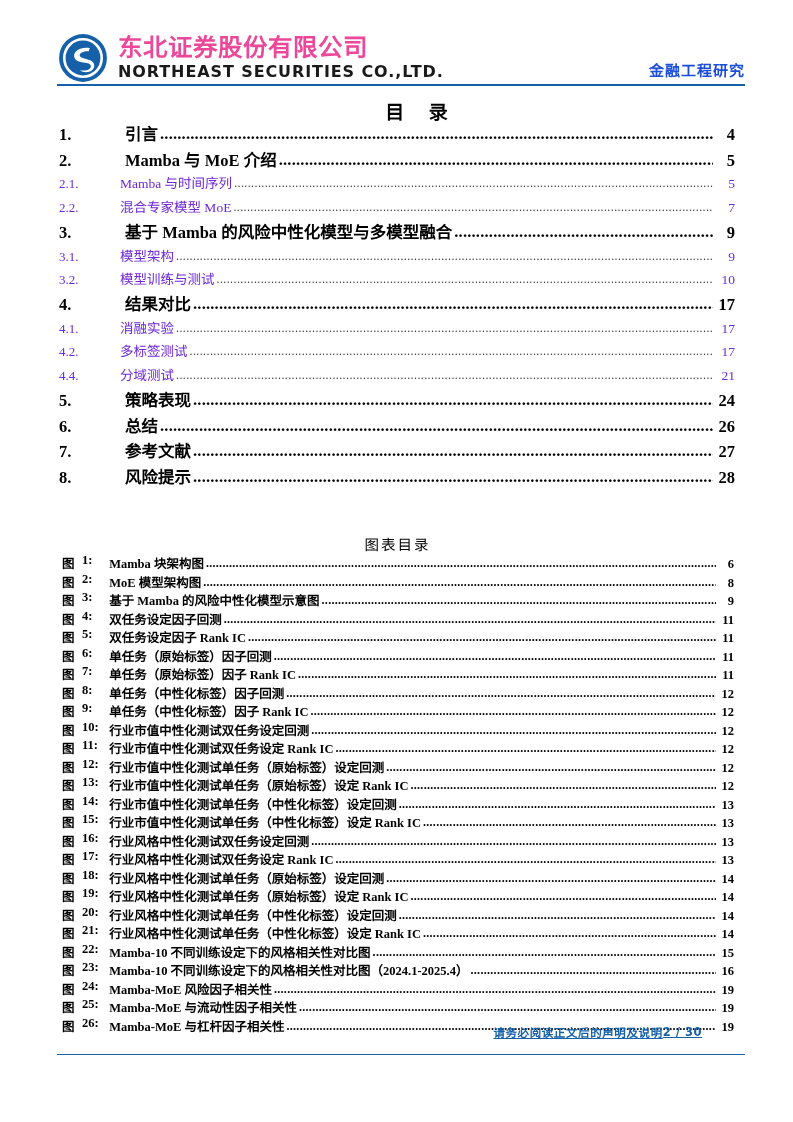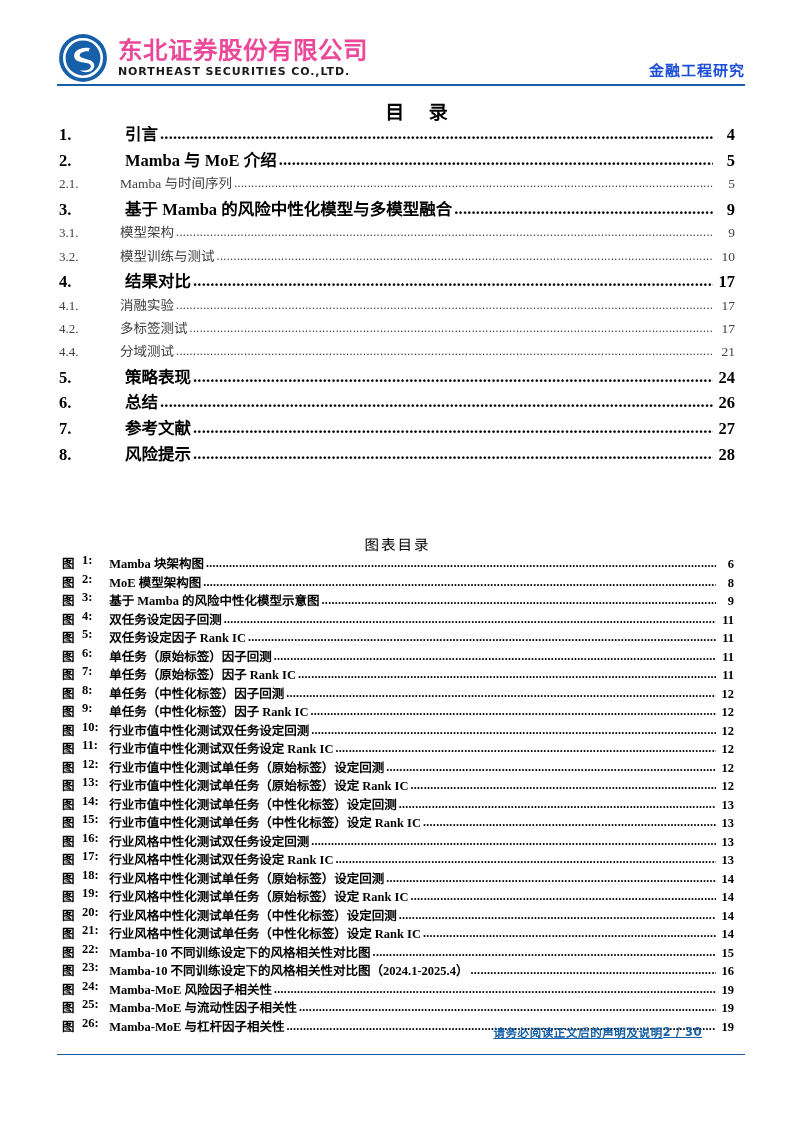--- a/index.html
+++ b/index.html
@@ -56,21 +56,21 @@
     font-family: "DejaVu Sans", "Liberation Sans", sans-serif;
     font-weight: bold;
     font-size: 24.5px;
     letter-spacing: 0.5px;
     color: #ec4899;
     white-space: nowrap;
   }
   .brand-en {
     font-family: "DejaVu Sans", "Liberation Sans", sans-serif;
     font-weight: bold;
-    font-size: 11px;
+    font-size: 16px;
     letter-spacing: 0.9px;
     color: #1a1a1a;
     margin-top: 3px;
     white-space: nowrap;
   }
   .header-right {
     font-family: "DejaVu Sans", "Liberation Sans", sans-serif;
     font-weight: bold;
     font-size: 15px;
     letter-spacing: 1px;
@@ -132,21 +132,21 @@
   }
   .toc-row.lvl1 {
     height: 25.6px;
     font-weight: bold;
     font-size: 16.5px;
   }
   .toc-row.lvl2 {
     height: 23.4px;
     font-weight: normal;
     font-size: 13.5px;
-    color: #404040;
+    color: #6d28d9;
   }
   .toc-num {
     flex: 0 0 auto;
     text-align: left;
   }
   .toc-row.lvl1 .toc-num { width: 66px; }
   .toc-row.lvl2 .toc-num { width: 61px; font-size: 13px; }
 
   .toc-label {
     flex: 0 0 auto;
@@ -287,20 +287,26 @@
         <span class="toc-label">Mamba 与 MoE 介绍</span>
         <span class="toc-dots"></span>
         <span class="toc-page">5</span>
       </div>
       <div class="toc-row lvl2">
         <span class="toc-num">2.1.</span>
         <span class="toc-label">Mamba 与时间序列</span>
         <span class="toc-dots"></span>
         <span class="toc-page">5</span>
       </div>
+      <div class="toc-row lvl2">
+        <span class="toc-num">2.2.</span>
+        <span class="toc-label">混合专家模型 MoE</span>
+        <span class="toc-dots"></span>
+        <span class="toc-page">7</span>
+      </div>
       <div class="toc-row lvl1">
         <span class="toc-num">3.</span>
         <span class="toc-label">基于 Mamba 的风险中性化模型与多模型融合</span>
         <span class="toc-dots"></span>
         <span class="toc-page">9</span>
       </div>
       <div class="toc-row lvl2">
         <span class="toc-num">3.1.</span>
         <span class="toc-label">模型架构</span>
         <span class="toc-dots"></span>

